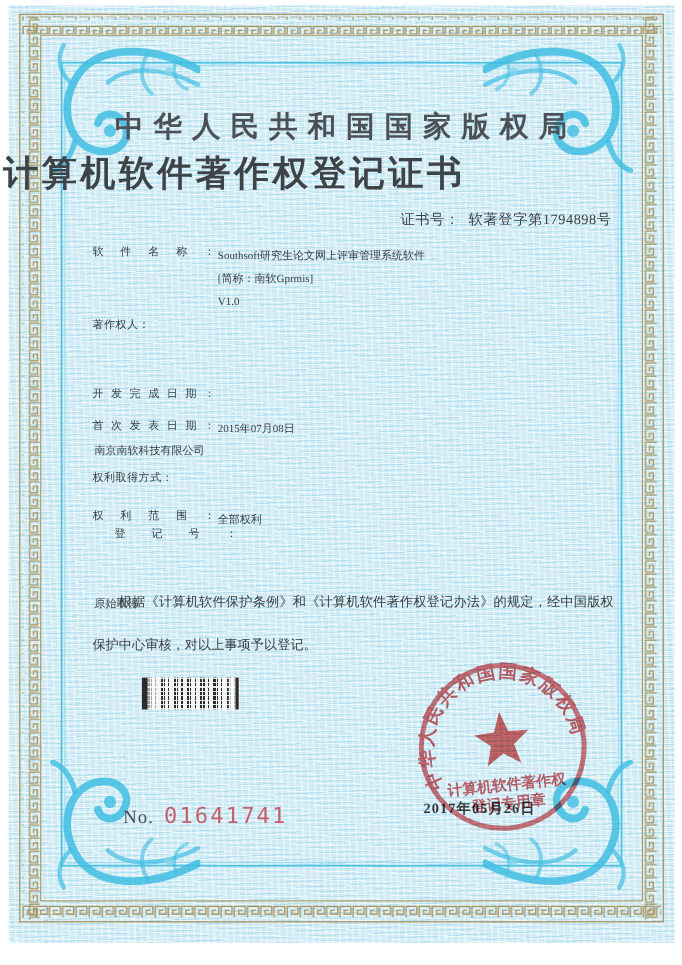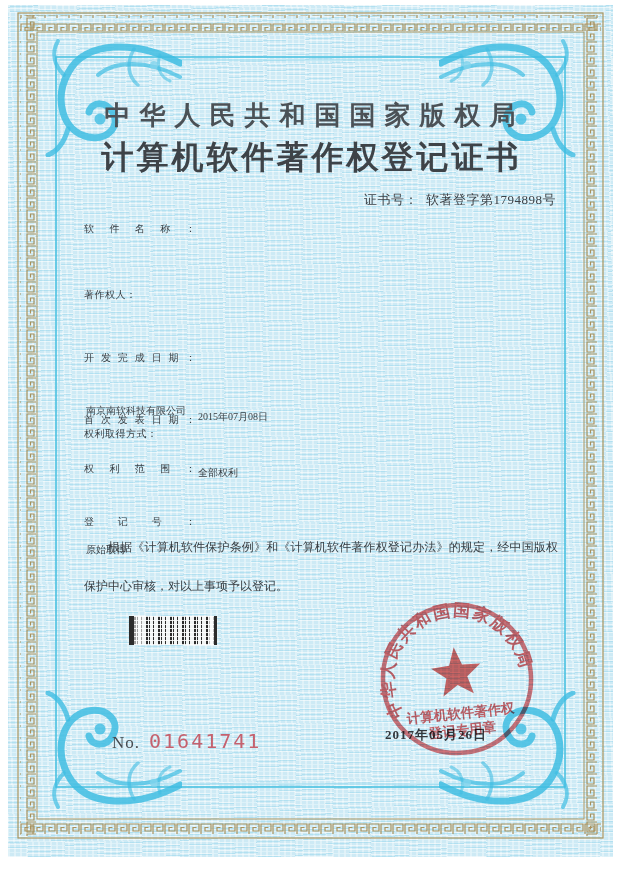--- a/index.html
+++ b/index.html
@@ -33,21 +33,21 @@
 
   
   .authority {
     position: absolute; left: 0; right: 0; top: 98px;
     text-align: center;
     font-size: 26px; font-weight: 600; letter-spacing: 9px;
     color: #4b5156; text-indent: 9px;
   }
   .cert-title {
     position: absolute; left: 0; right: 0; top: 136px;
-    text-align: center;
+    text-align: left;
     font-size: 32px; font-weight: 700; letter-spacing: 3px;
     color: #3e4348; text-indent: 3px;
   }
   .cert-no {
     position: absolute; right: 64px; top: 191px;
     font-size: 13px; color: #3c4146; letter-spacing: 0.5px;
   }
   .cert-no .lbl { margin-right: 8px; }
 
   
@@ -58,24 +58,24 @@
   }
   .row .label {
     flex: 0 0 112px;
     text-align: justify; text-align-last: justify;
     letter-spacing: 0.5px;
   }
   .row .value { flex: 1; padding-left: 2px; line-height: 21px; }
   .r-name  { top: 222px; }
   .r-owner { top: 288px; flex-direction: column; }
   .r-dev   { top: 351px; align-items: center; }
-  .r-pub   { top: 406px; align-items: flex-end; }
+  .r-pub   { top: 380px; }
   .r-acq   { top: 427px; flex-direction: column; }
   .r-scope { top: 462px; }
-  .r-reg   { top: 515px; }
+  .r-reg   { top: 478px; margin-left: 20px; }
 
   
   .statement {
     position: absolute; left: 84px; right: 62px; top: 528px;
     font-size: 12px; color: #383e43;
     line-height: 39px; text-align: justify; text-indent: 2em;
   }
 
   
   .barcode {
@@ -199,20 +199,25 @@
 </div>
 
 <div class="authority">中华人民共和国国家版权局</div>
 <div class="cert-title">计算机软件著作权登记证书</div>
 <div class="cert-no">
   <span class="lbl">证书号：</span><span>软著登字第1794898号</span>
 </div>
 
 <div class="row r-name">
   <span class="label">软件名称：</span>
+  <div class="value">
+    <div>Southsoft研究生论文网上评审管理系统软件</div>
+    <div>[简称：南软Gprmis]</div>
+    <div>V1.0</div>
+  </div>
 </div>
 
 <div class="row r-owner">
   <span class="label">著作权人：</span>
   <div class="value">南京南软科技有限公司</div>
 </div>
 
 <div class="row r-dev">
   <span class="label">开发完成日期：</span>
 </div>

